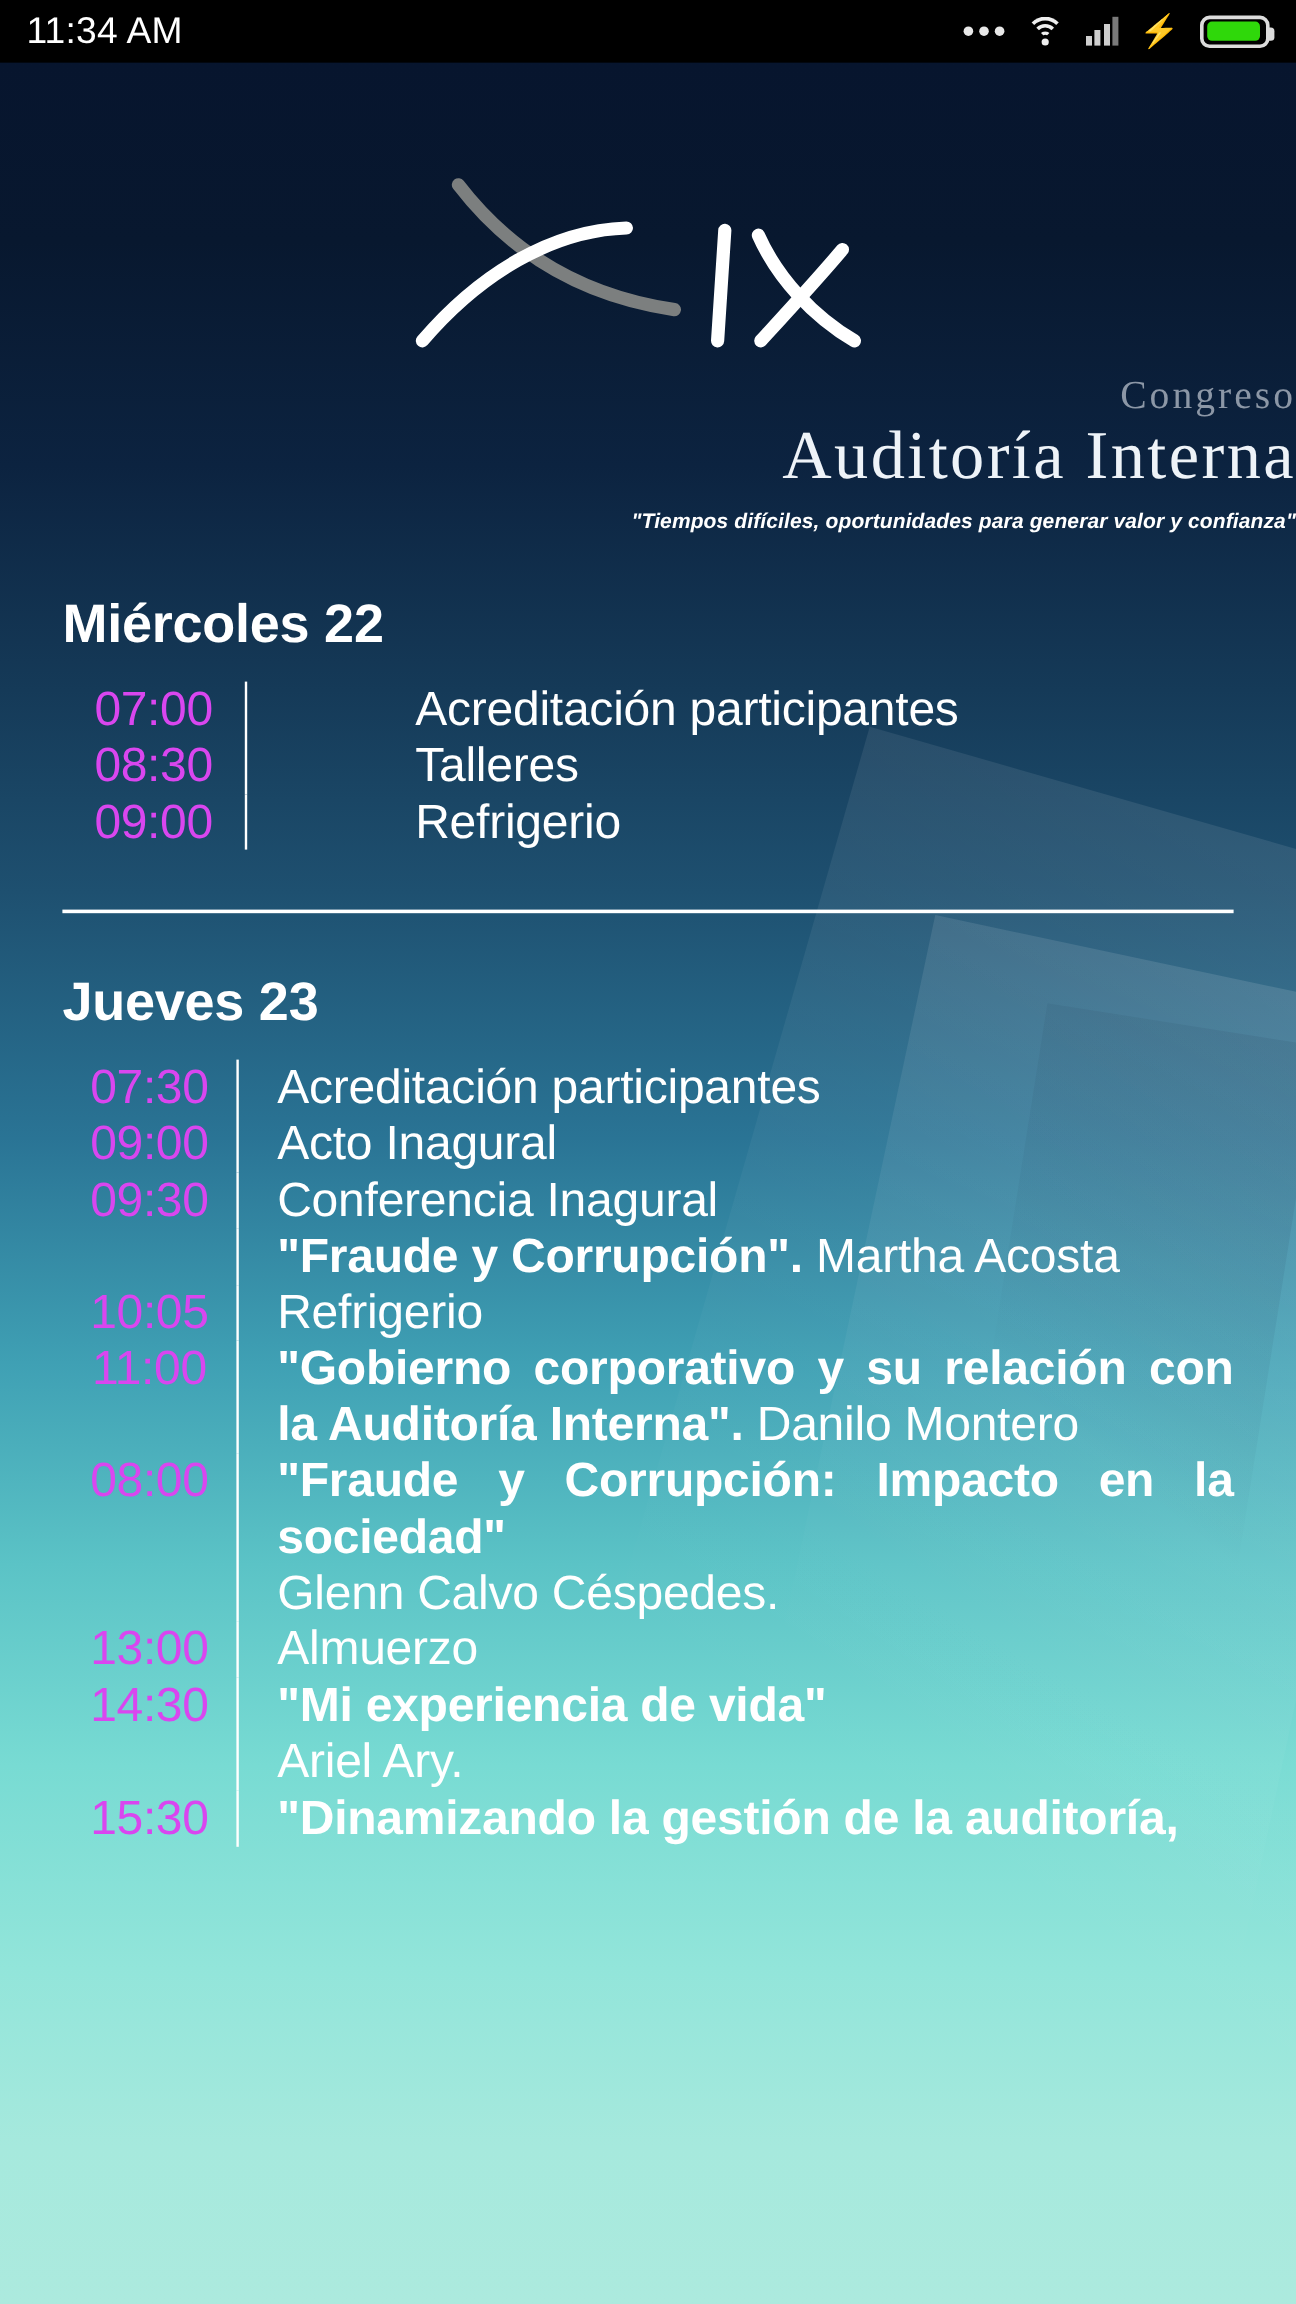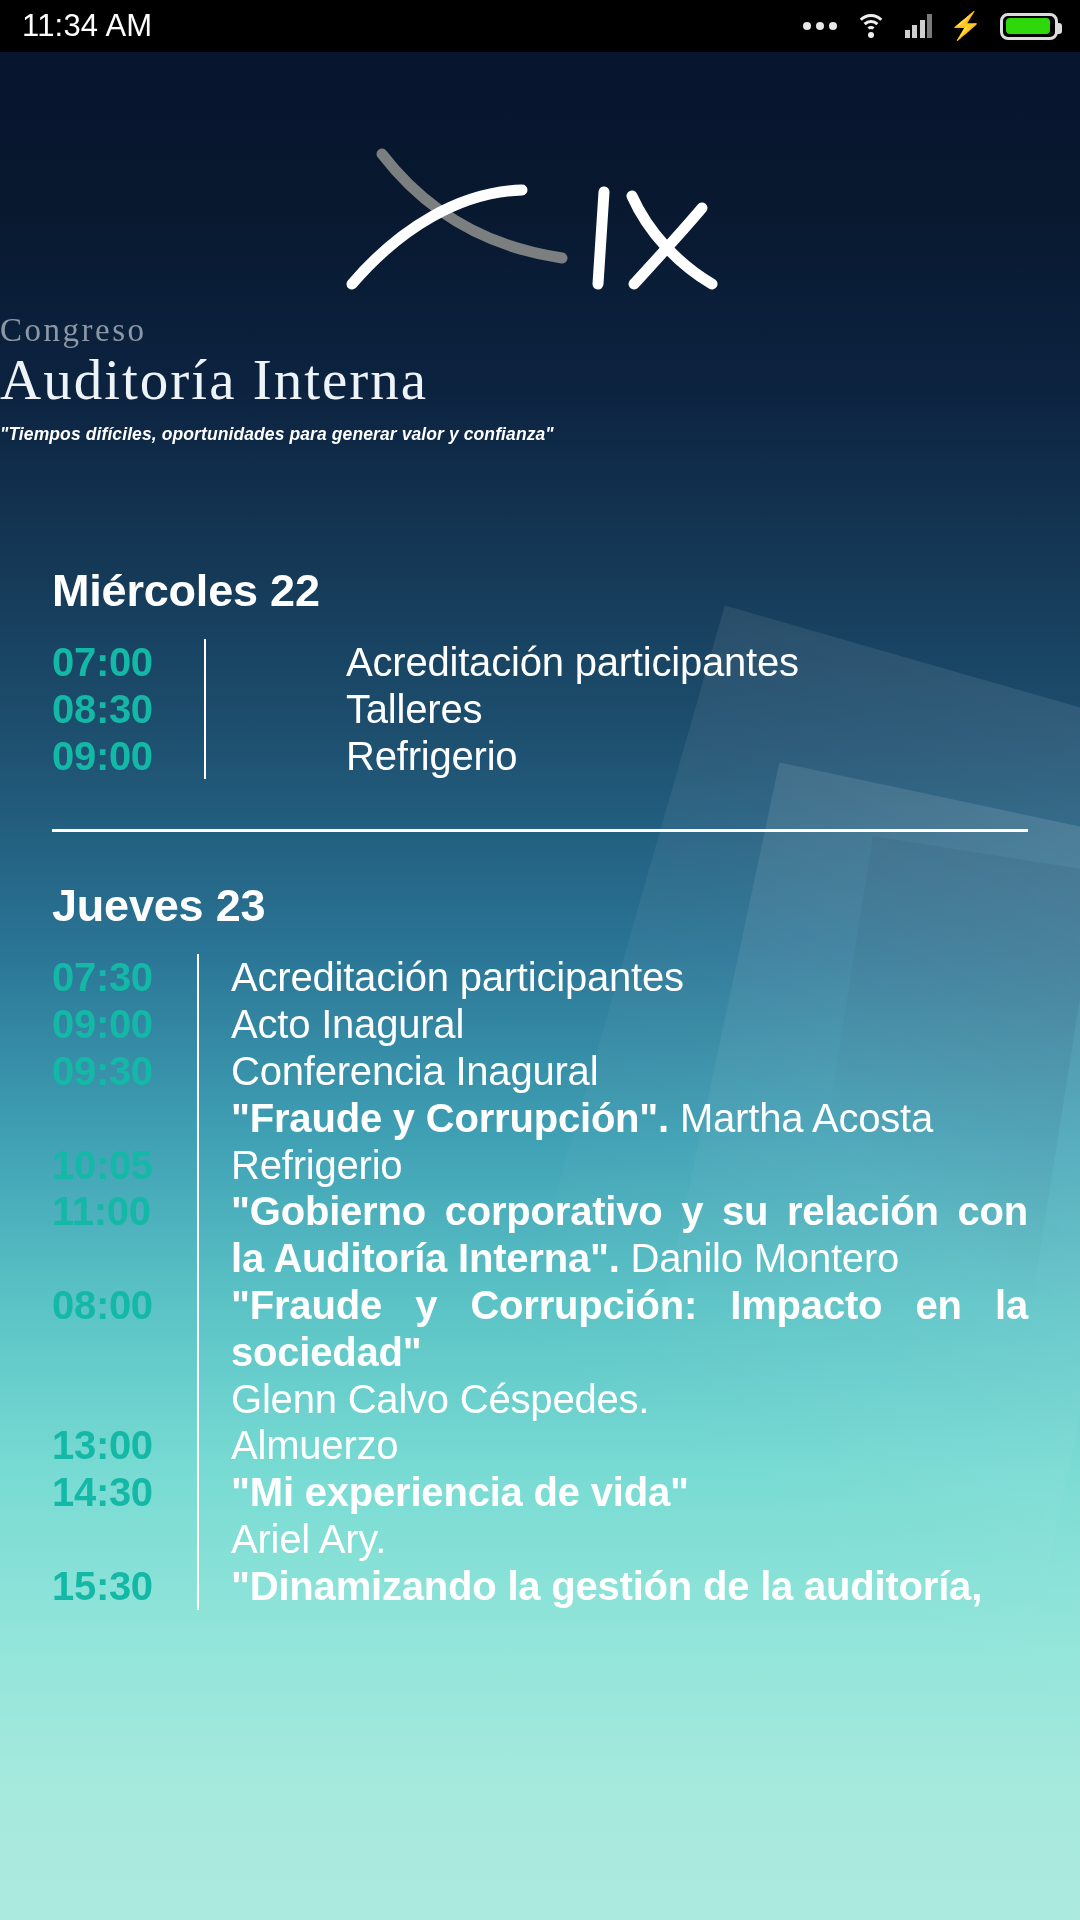--- a/index.html
+++ b/index.html
@@ -63,42 +63,42 @@
              background:linear-gradient(205deg, rgba(255,255,255,.13), rgba(255,255,255,0) 55%);
              transform:rotate(12deg); transform-origin:top right; }
   .swoosh3 { position:absolute; right:-20px; top:820px; width:230px; height:500px;
              background:linear-gradient(210deg, rgba(10,55,85,.22), rgba(10,55,85,0) 70%);
              transform:rotate(9deg); transform-origin:top right; }
 
   
   #content { position:absolute; top:52px; left:0; width:1080px; height:1868px; z-index:10; }
 
   
-  #logo-block { margin-top:84px; text-align:left; }
+  #logo-block { margin-top:84px; text-align:right; }
   #logo-mark { position:relative; width:420px; height:170px; margin:0 auto; }
   #logo-mark svg { display:block; }
   #congreso { color:#8c97a6; font-family:"Liberation Serif", serif;
               font-size:33px; letter-spacing:2.5px; margin-top:6px; }
   #auditoria { color:#eef3f8; font-family:"Liberation Serif", serif;
                font-size:57px; letter-spacing:2px; margin-top:-2px; }
   #tagline { color:#fff; font-size:17.5px; font-weight:bold; font-style:italic;
              margin-top:12px; letter-spacing:.1px; }
 
   #page-title { text-align:center; color:#fff; font-size:49px;
                 font-weight:400; margin-top:60px; letter-spacing:.3px; }
 
   
-  #schedule { margin-top:120px; padding:0 0 0 0; }
+  #schedule { margin-top:49px; padding:0 0 0 0; }
   .day { padding:0 52px 0 52px; }
   .day-title { color:#fff; font-weight:bold; font-size:45px; letter-spacing:-.2px; }
 
   .rows { margin-top:22px; position:relative; }
   .row { display:flex; align-items:flex-start; }
-  .time { color:#14b8a6; font-size:40px; font-weight:700; flex:0 0 auto;
-          line-height:1.17; letter-spacing:-.3px; }
+  .time { color:#d946ef; font-size:40px; font-weight:400; flex:0 0 auto;
+          line-height:1.17; letter-spacing:-.3px;text-align:center; }
   .sep { flex:0 0 auto; align-self:stretch; background:#ffffff; width:2px; }
   .desc { color:#fff; font-size:40px; line-height:1.17; flex:1 1 auto;
           text-align:justify; letter-spacing:-.2px; }
   .desc b { font-weight:bold; }
 
   
   #day-0 .time { width:152px; }
   #day-0 .sep  { margin:0 0 0 0; }
   #day-0 .desc { padding-left:140px; }
   #day-0 .rows { padding-bottom:4px; }

